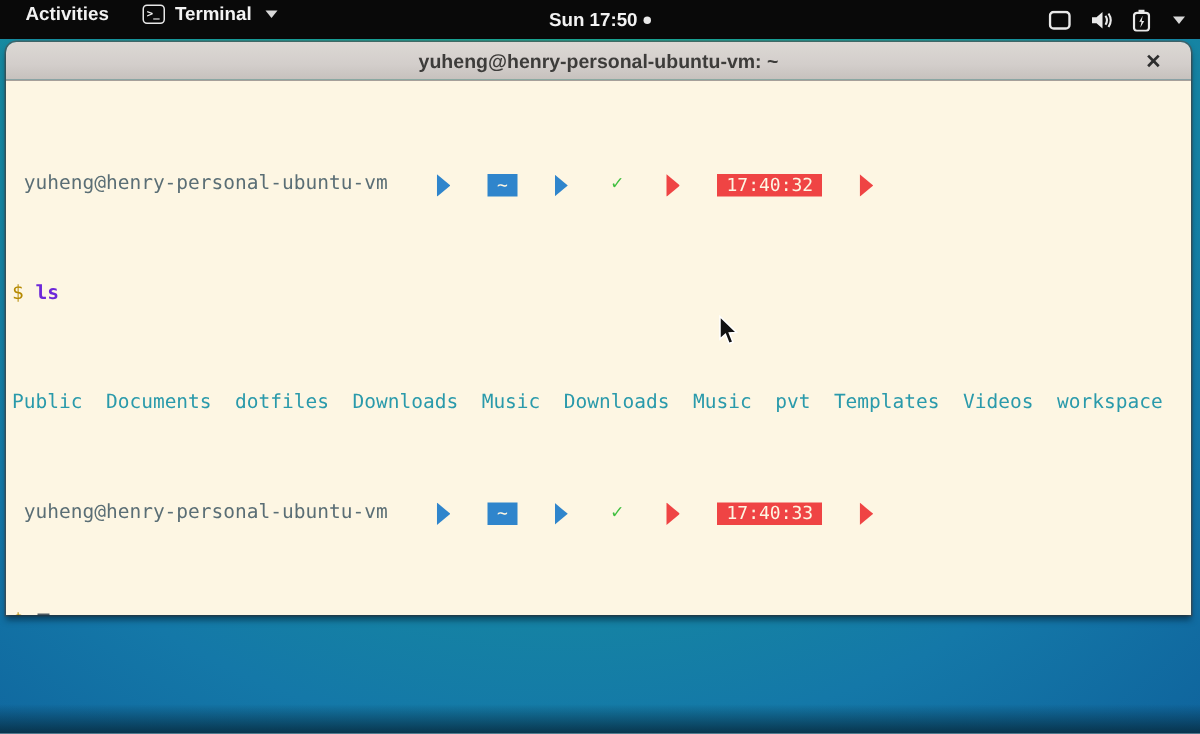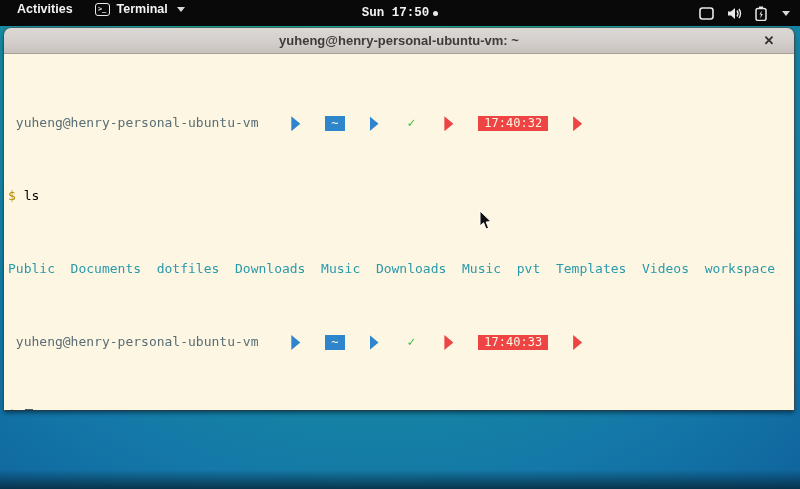--- a/index.html
+++ b/index.html
@@ -28,21 +28,20 @@
     line-height:10px; text-align:center; letter-spacing:0;
   }
   .caret-down {
     width:0; height:0; border-left:4px solid transparent; border-right:4px solid transparent;
     border-top:5px solid #d8d8d8; display:inline-block; margin-left:2px;
   }
   .clock-area {
     position:absolute; left:0; right:0; top:0; height:26px;
     display:flex; align-items:center; justify-content:center; gap:4px;
     pointer-events:none;
-    font-family:Liberation Mono, monospace;
   }
   .clock-area .inner { display:flex; align-items:center; gap:4px; pointer-events:auto; cursor:pointer; }
   .notif-dot { width:5px; height:5px; border-radius:50%; background:#e8e8e8; }
   .topbar-right { position:absolute; right:10px; top:0; height:26px; display:flex; align-items:center; gap:13px; }
   .sysicon { display:flex; align-items:center; }
 
   
   .window {
     position:absolute; left:4px; top:28px; width:790px; height:382px;
     border-radius:7px 7px 0 0;
@@ -80,21 +79,21 @@
   }
   .pl-blue  { background:#2f85cc; }
   .pl-dark  { background:#ef4444; }
   .pl-body {
     display:inline-block; height:15px; line-height:15px; padding:0 6px;
     font-size:12px; color:#fdf6e3;
   }
   .checkmark { color:#3fbf3f; font-weight:700; padding:0 4px; }
 
   .dollar { color:#b58900; }
-  .cmd    { color:#000000; }
+  .cmd    { color:#6d28d9;font-weight:bold; }
   .dirs   { color:#2a9aab; }
   .cursor-block {
     display:inline-block; width:8px; height:13px; background:#4f5b63;
     vertical-align:text-bottom; margin-left:1px;
   }
 
   
   .pointer { position:absolute; left:479px; top:210px; width:14px; height:21px; pointer-events:none; }
 </style>
 </head>

